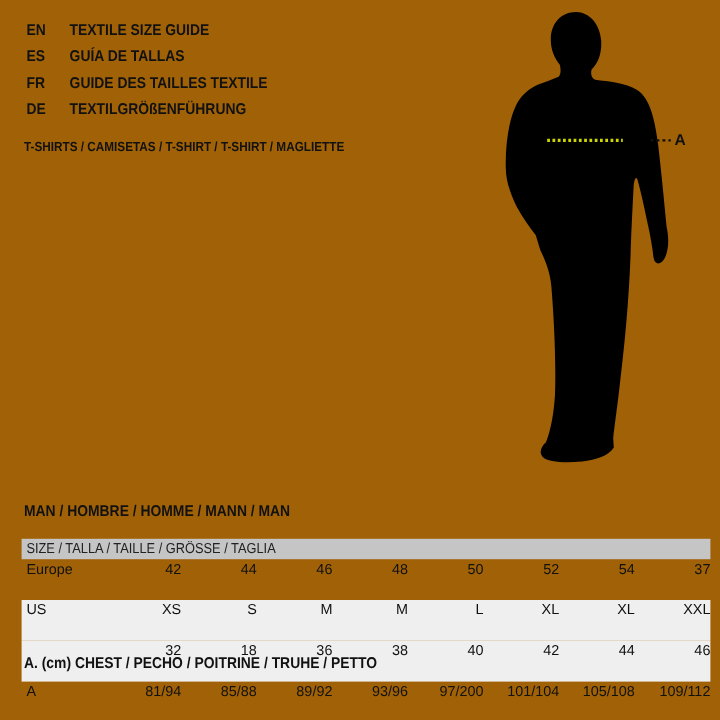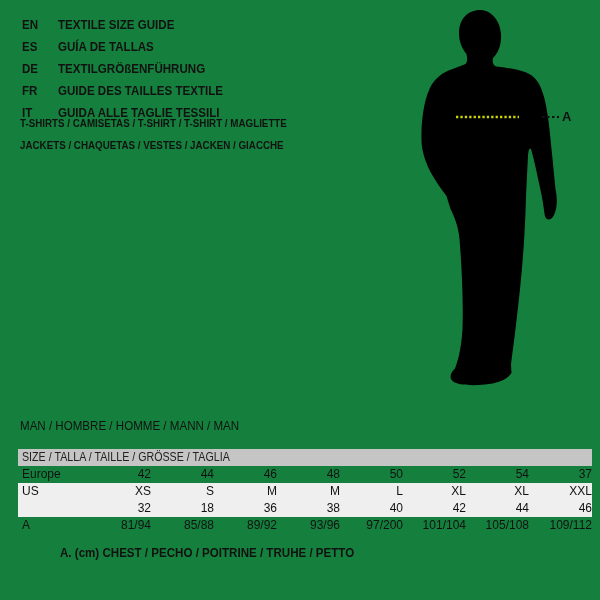--- a/index.html
+++ b/index.html
@@ -1,68 +1,64 @@
 <!DOCTYPE html>
 <html><head>
 <meta charset="utf-8">
 <style>
   html,body{margin:0;padding:0;background:#fff;}
   .canvas{
-    position:relative;width:600px;height:600px;background:#15803d;overflow:hidden;
+    position:relative;width:600px;height:600px;background:#a16207;overflow:hidden;
     font-family:"Liberation Sans","DejaVu Sans",sans-serif;color:#111;
   }
   .cond{display:inline-block;transform:scaleX(.89);transform-origin:left center;white-space:nowrap;}
   
   .lang-block{position:absolute;left:22px;top:14px;}
   .lang-row{height:22px;line-height:22px;font-size:13px;font-weight:bold;}
   .lang-code{display:inline-block;width:36px;}
   
   .garment-block{position:absolute;left:20px;top:112px;}
   .garment-line{height:22px;line-height:22px;font-size:11px;font-weight:bold;}
   
   .figure-svg{position:absolute;left:400px;top:0;width:200px;height:420px;}
   .measure-a{position:absolute;left:562px;top:109px;font-size:13px;font-weight:600;}
   
-  .section-man{position:absolute;left:20px;top:418px;font-size:13px;font-weight:normal;}
+  .section-man{position:absolute;left:20px;top:418px;font-size:13px;font-weight:bold;}
   
   .size-table{position:absolute;left:18px;top:449px;width:574px;font-size:12px;}
   .table-header{height:17px;line-height:17px;background:#c5c5c5;color:#222;padding-left:4px;}
-  .t-row{display:grid;grid-template-columns:70px repeat(8,1fr);height:17px;line-height:17px;}
+  .t-row{display:grid;grid-template-columns:70px repeat(8,1fr);height:34px;line-height:17px;}
   .t-row.shaded{background:#efefef;}
   .t-row .lbl{text-align:left;padding-left:4px;}
   .t-row .val{text-align:right;}
   
-  .footnote{position:absolute;left:20px;top:545px;font-size:13px;font-weight:bold;margin-left:40px;}
+  .footnote{position:absolute;left:20px;top:545px;font-size:13px;font-weight:bold;}
 </style>
 </head>
 <body>
 
 <div class="canvas">
 
   <div class="lang-block">
     <div class="lang-row">
       <span class="lang-code cond">EN</span><span class="cond">TEXTILE SIZE GUIDE</span>
     </div>
     <div class="lang-row">
       <span class="lang-code cond">ES</span><span class="cond">GUÍA DE TALLAS</span>
     </div>
     <div class="lang-row">
-      <span class="lang-code cond">DE</span><span class="cond">TEXTILGRÖßENFÜHRUNG</span>
-    </div>
-    <div class="lang-row">
       <span class="lang-code cond">FR</span><span class="cond">GUIDE DES TAILLES TEXTILE</span>
     </div>
     <div class="lang-row">
-      <span class="lang-code cond">IT</span><span class="cond">GUIDA ALLE TAGLIE TESSILI</span>
+      <span class="lang-code cond">DE</span><span class="cond">TEXTILGRÖßENFÜHRUNG</span>
     </div>
   </div>
 
   <div class="garment-block">
     <div class="garment-line"><span class="cond">T-SHIRTS / CAMISETAS / T-SHIRT / T-SHIRT / MAGLIETTE</span></div>
-    <div class="garment-line"><span class="cond">JACKETS / CHAQUETAS / VESTES / JACKEN / GIACCHE</span></div>
   </div>
 
   <svg class="figure-svg" viewBox="400 0 200 420" xmlns="http://www.w3.org/2000/svg">
     <path fill="#000000" d="
       M 480 10
       C 491 10, 500 20, 501 34
       C 501.5 44, 499 52, 493 58
       C 492 62, 493 65, 496 66.5
       C 507 68, 521 69, 531 75
       C 542 82, 546 101, 548.5 121

